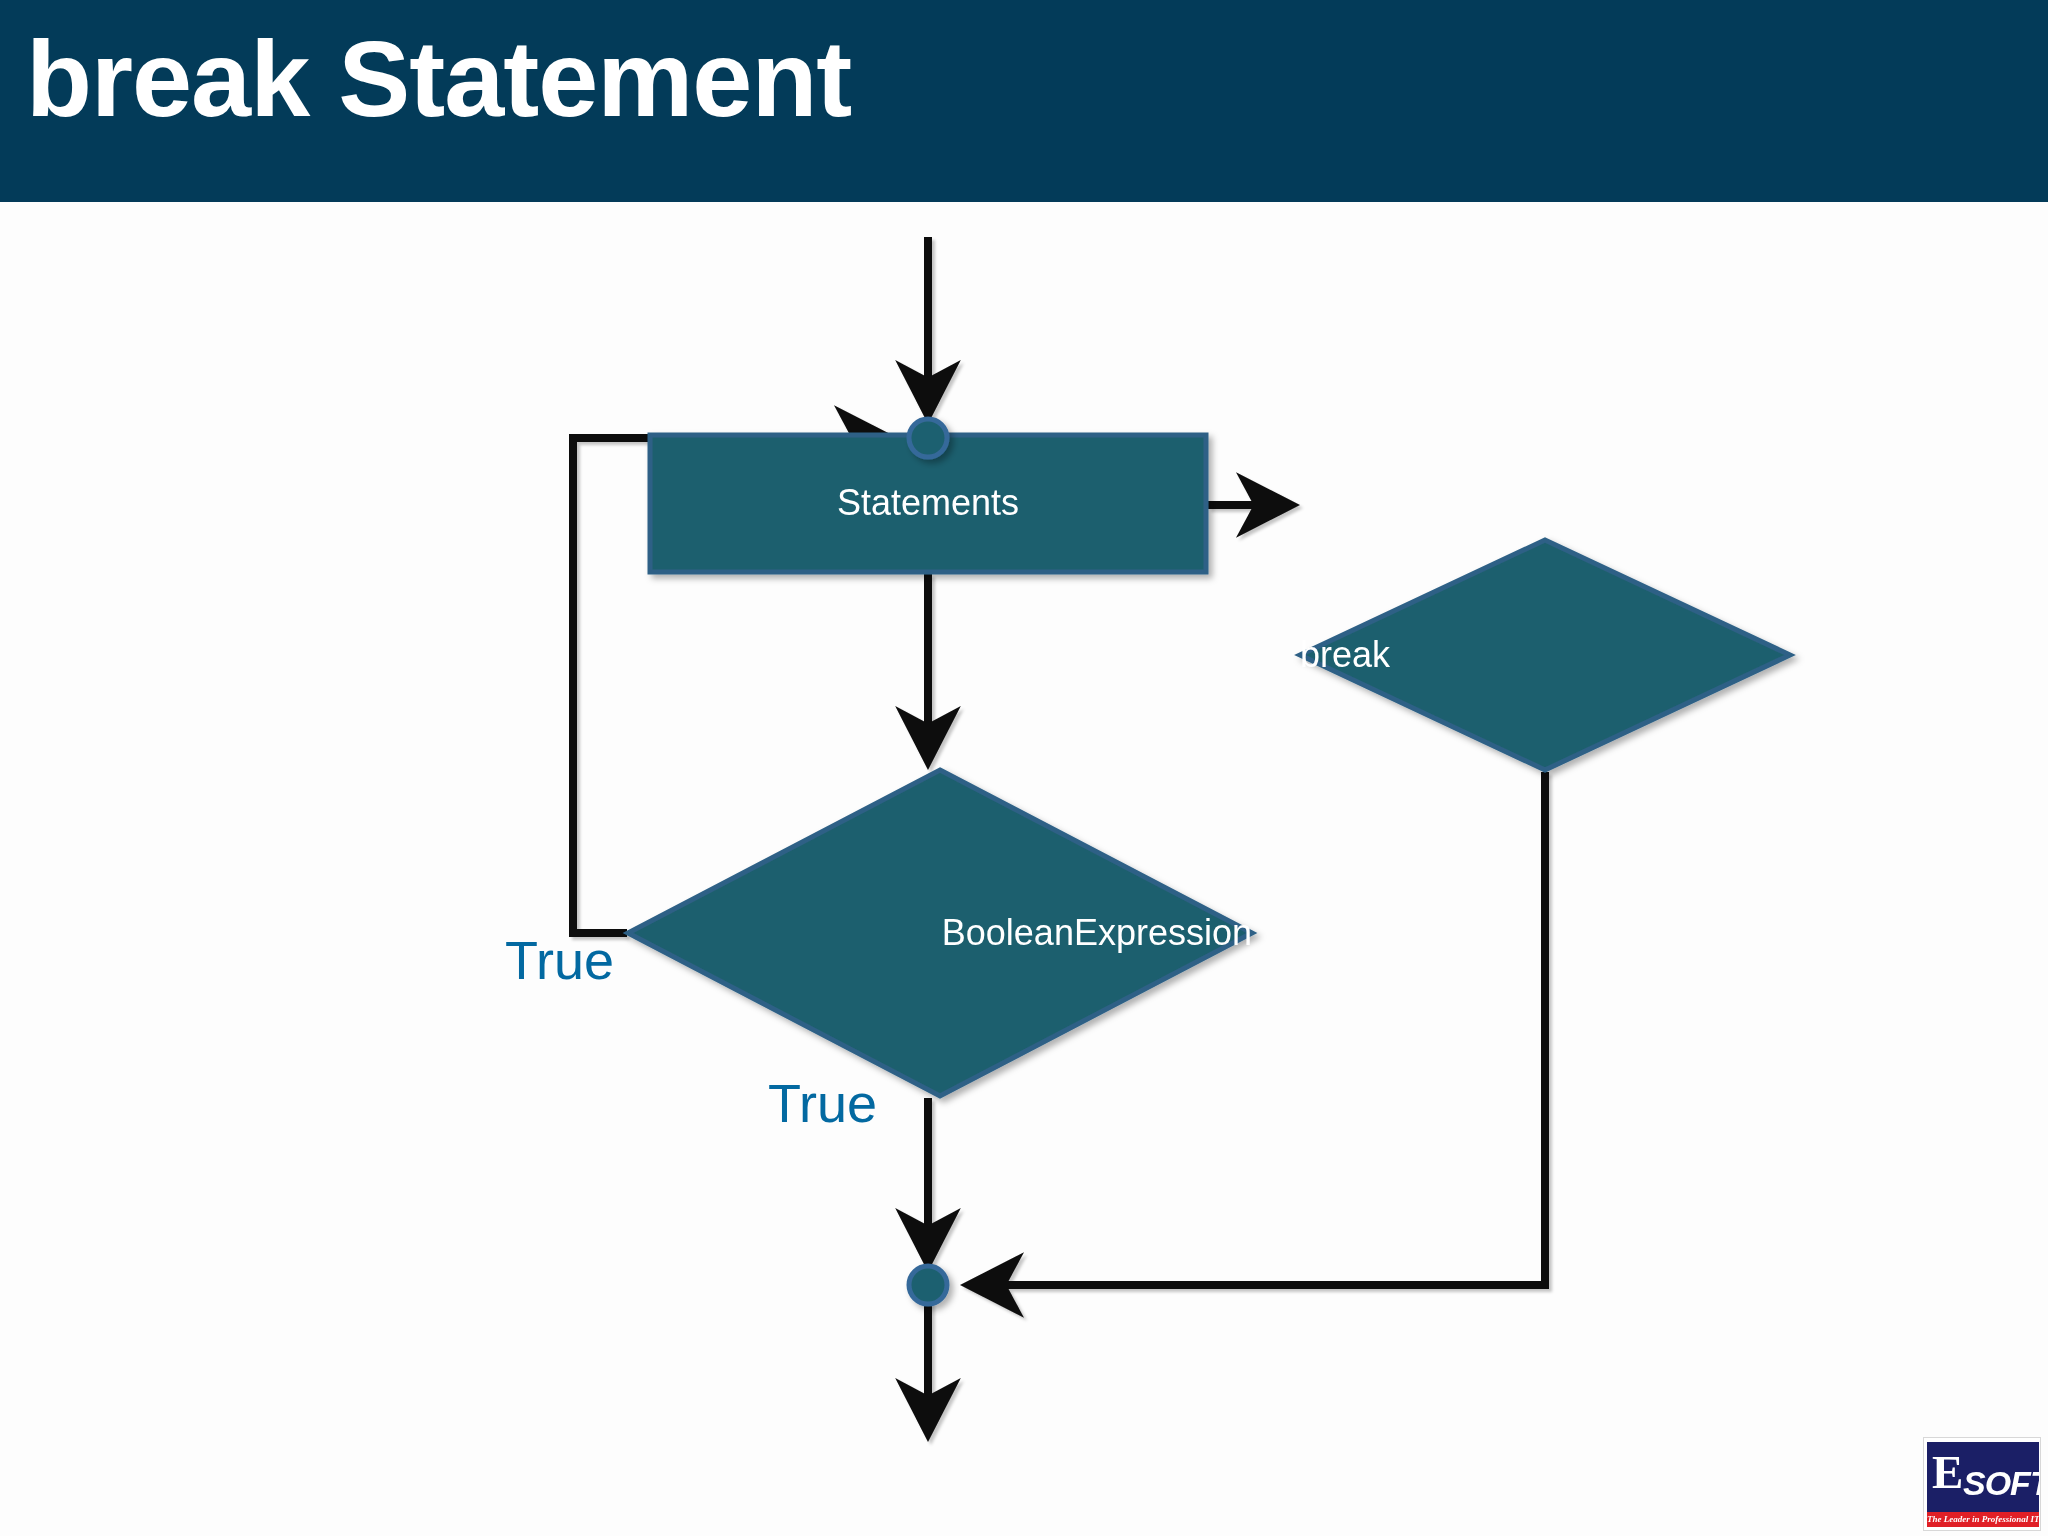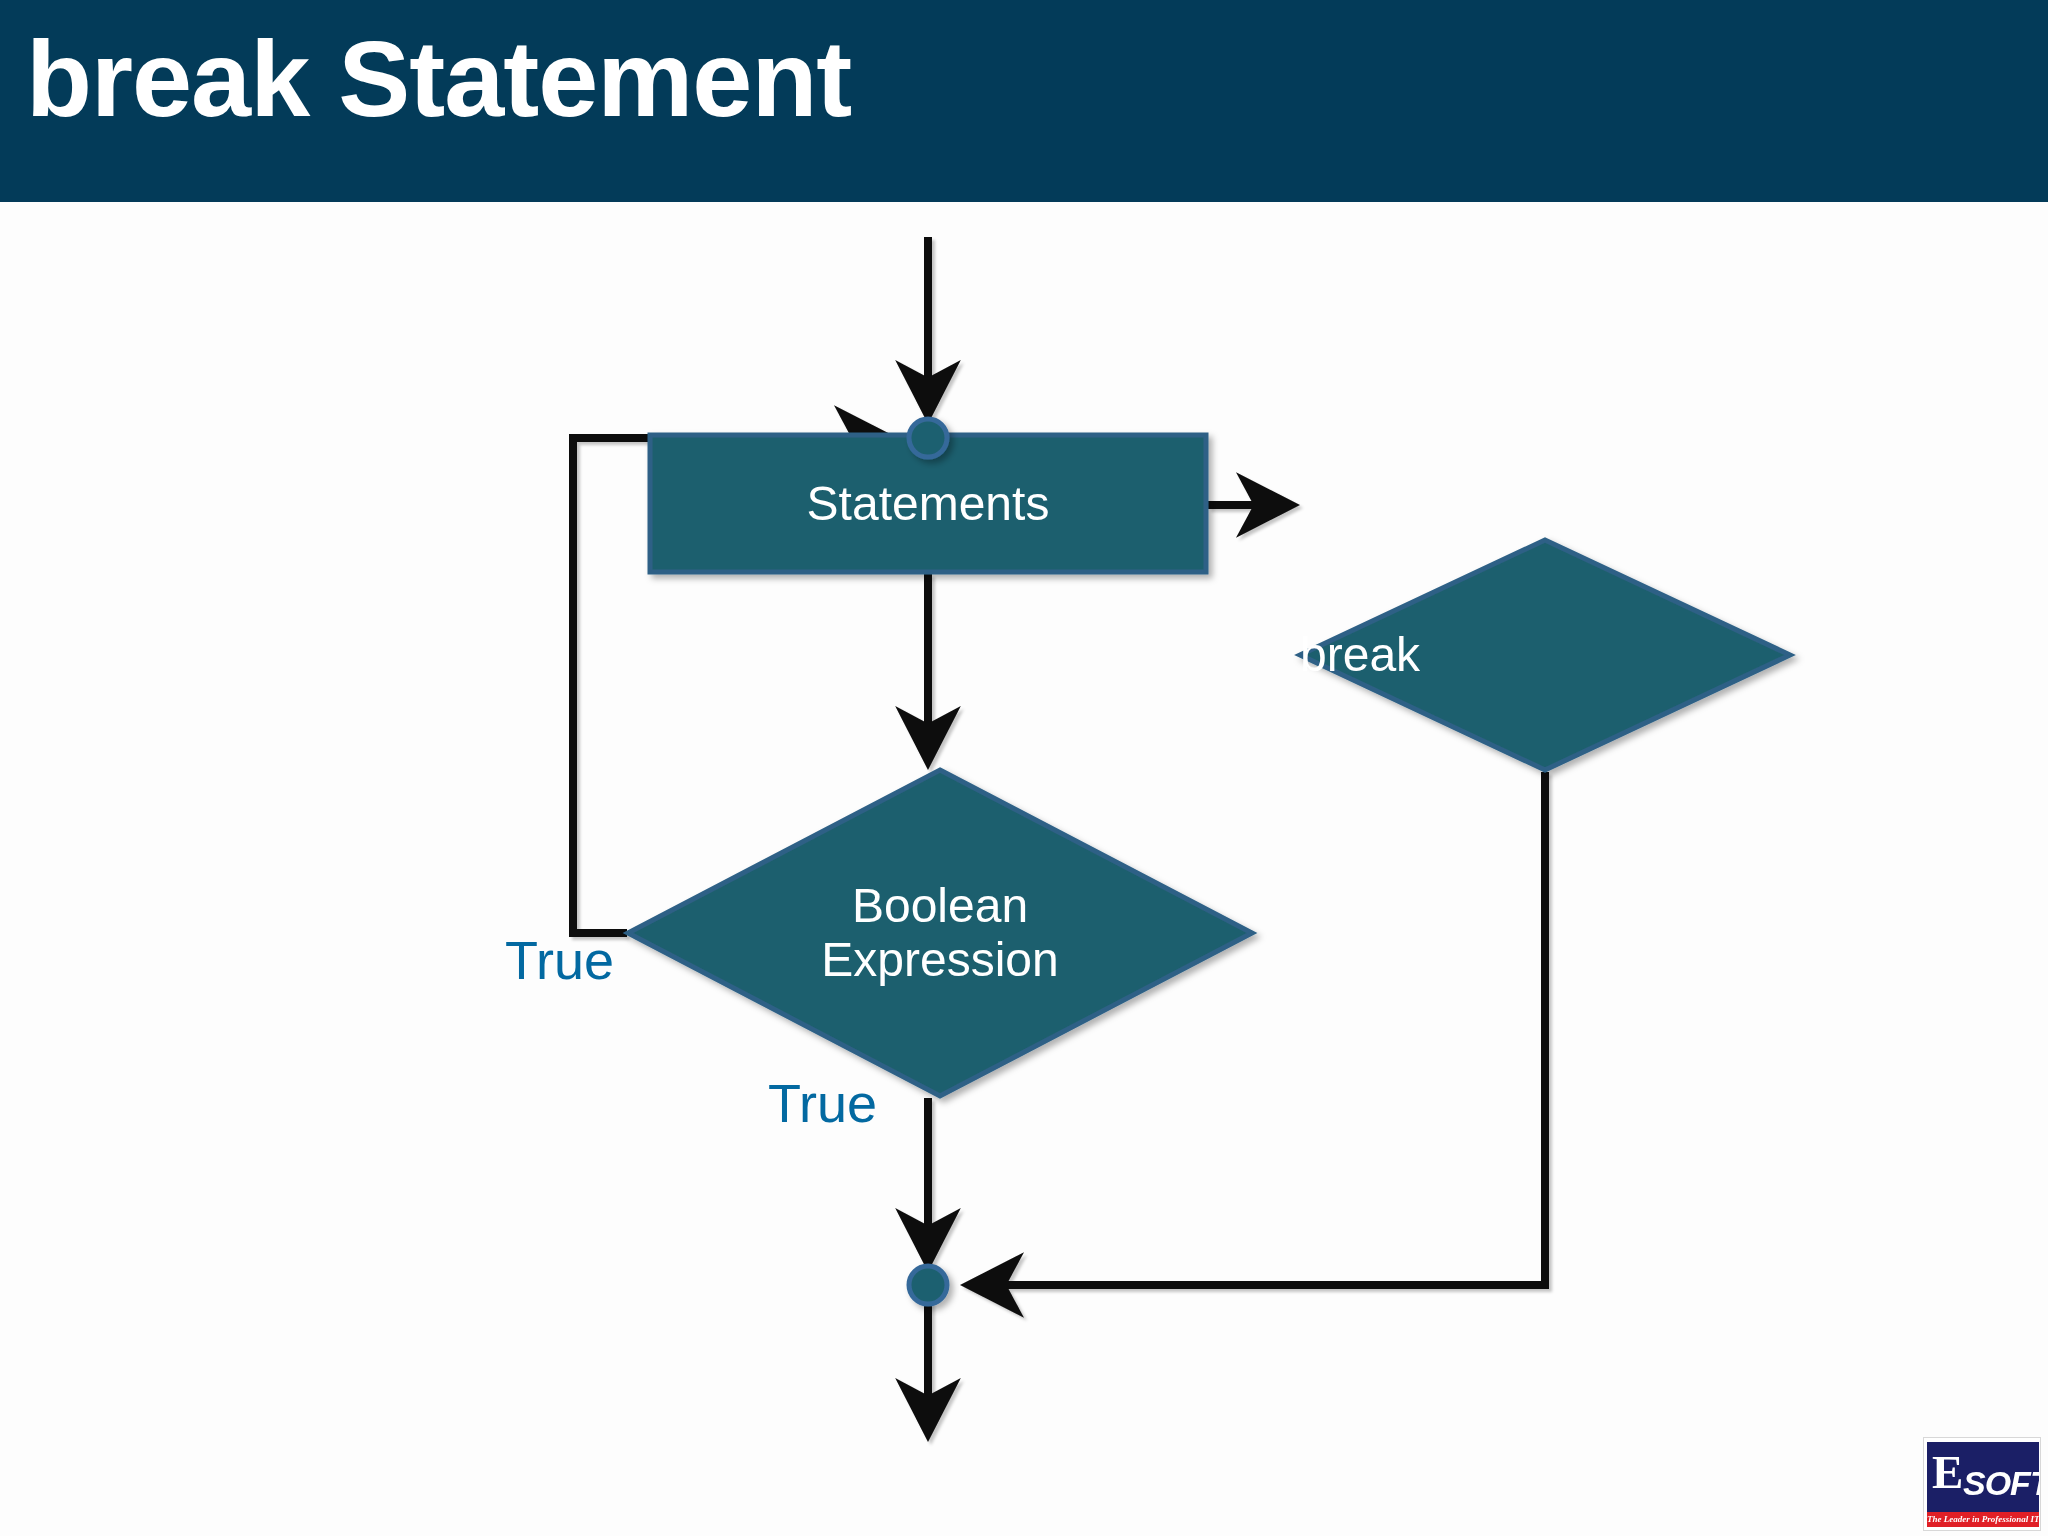--- a/index.html
+++ b/index.html
@@ -39,41 +39,41 @@
     position:absolute;
     left:0; top:202px;
     width:2048px; height:1334px;
   }
   #flow-svg { display:block; width:2048px; height:1334px; }
 
   
   .shape-label {
     position:absolute;
     color:#ffffff;
-    font-size:48px;
+    font-size:36px;
     line-height:1.12;
     text-align:center;
     white-space:pre-line;
     pointer-events:none;
   }
   #statements-label {
     left:650px; top:233px;
     width:556px; height:137px;
     display:flex; align-items:center; justify-content:center;
   }
   #break-label {
     left:1300px; top:338px;
     width:490px; height:230px;
     display:flex; align-items:center; justify-content:flex-start;
   }
   #boolean-label {
     left:628px; top:568px;
     width:624px; height:326px;
-    display:flex; align-items:center; justify-content:center;
-    flex-direction:column;
+    display:flex; align-items:center; justify-content:flex-end;
+    flex-direction:row;
   }
   .edge-label {
     position:absolute;
     color:#0369a1;
     font-size:54px;
     line-height:1;
     white-space:nowrap;
   }
   #label-true  { left:505px; top:731px; }
   #label-false { left:768px; top:874px; }

